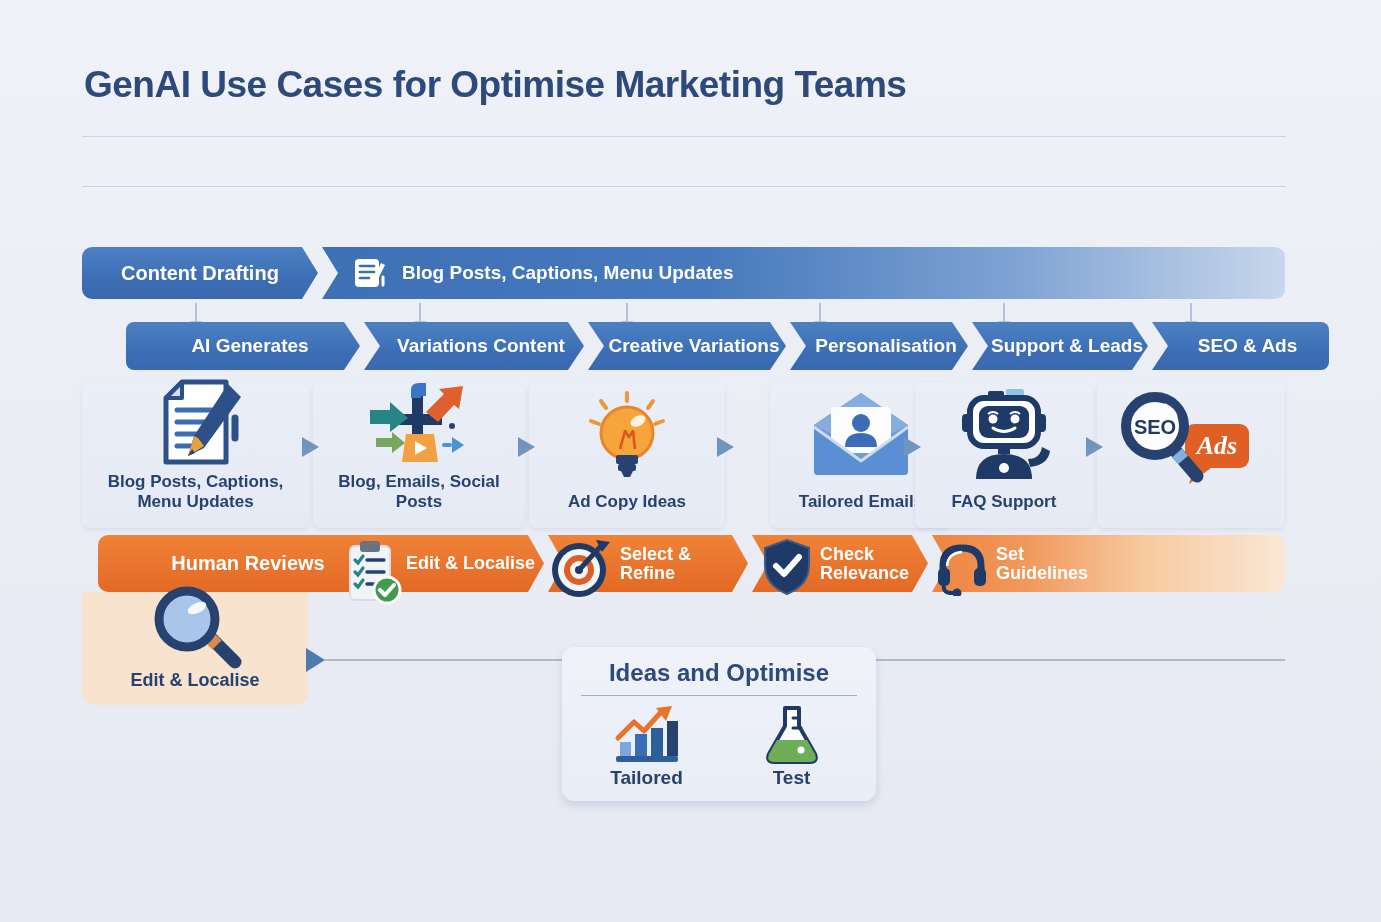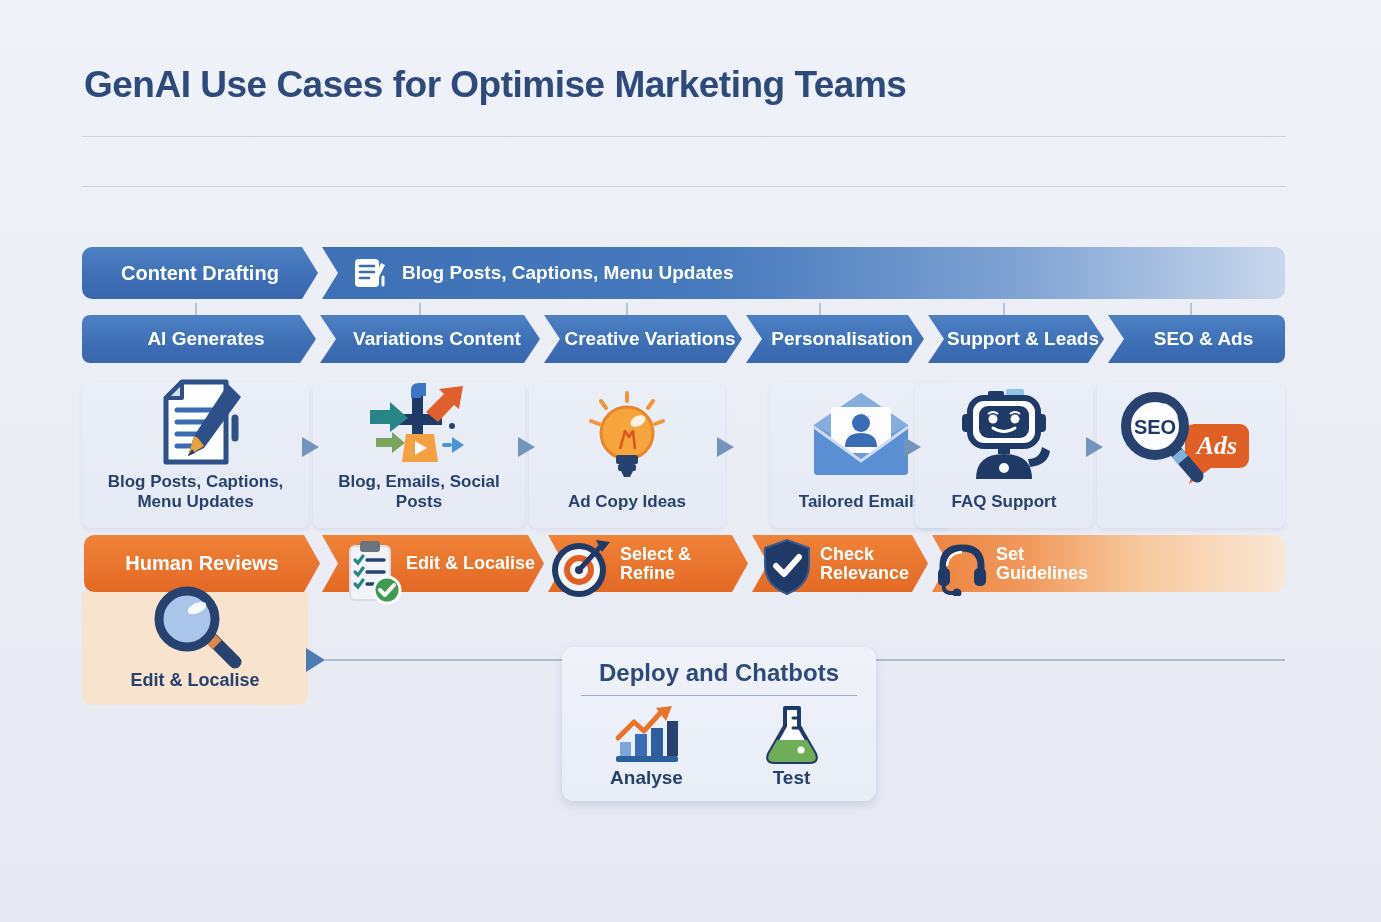--- a/index.html
+++ b/index.html
@@ -19,21 +19,21 @@
   .orange-seg{background:linear-gradient(180deg,#ef8338 0%,#e7702a 70%,#e26a24 100%);}
   
   .cd1{left:82px;top:247px;width:236px;height:52px;border-radius:10px 0 0 10px;
        justify-content:center;font-size:20px;}
   .cd2{left:322px;top:247px;width:963px;height:52px;border-radius:0 10px 10px 0;
        background:linear-gradient(90deg,#3e70b5 0%,#4679bd 40%,#7fa3d3 72%,#c8d7ec 100%);
        font-size:19px;padding-left:30px;box-sizing:border-box;gap:14px;}
   
   .down-arrow{position:absolute;top:303px;width:14px;height:28px;}
   
-  .hdr{top:315px;height:48px;justify-content:center;font-size:19px;padding-left:14px;box-sizing:border-box;}
+  .hdr{top:322px;height:48px;justify-content:center;font-size:19px;padding-left:14px;box-sizing:border-box;margin-left:44px;}
   
   .card{position:absolute;top:382px;height:146px;background:linear-gradient(180deg,#eaeef7,#e5eaf4);
         border-radius:8px;display:flex;flex-direction:column;align-items:center;
         justify-content:flex-end;box-shadow:0 2px 4px rgba(60,90,150,.10);}
   .card .icon-box{flex:1;display:flex;align-items:center;justify-content:center;width:100%;}
   .card .card-label{color:#27426e;font-weight:bold;font-size:17px;text-align:center;
         line-height:1.18;padding-bottom:16px;max-width:185px;}
   .gap-arrow{position:absolute;top:437px;width:0;height:0;
         border-left:17px solid #7394bd;border-top:10px solid transparent;
         border-bottom:10px solid transparent;z-index:5;}
@@ -251,21 +251,21 @@
     </div>
     <div class="card-label"></div>
   </div>
 
   <div class="gap-arrow" style="left:302px;"></div>
   <div class="gap-arrow" style="left:518px;"></div>
   <div class="gap-arrow" style="left:717px;"></div>
   <div class="gap-arrow" style="left:904px;"></div>
   <div class="gap-arrow" style="left:1086px;"></div>
 
-  <div class="seg orange-seg chev-right hr-band" style="left:84px;width:236px;border-radius:10px 0 0 10px;justify-content:center;font-size:20px;">
+  <div class="seg orange-seg chev-right hr-band" style="left:98px;width:236px;border-radius:10px 0 0 10px;justify-content:center;font-size:20px;padding-left:32px;">
     <span>Human Reviews</span>
   </div>
   <div class="seg orange-seg chev-both hr-band" style="left:322px;width:222px;"></div>
   <div class="seg orange-seg chev-both hr-band" style="left:548px;width:200px;"></div>
   <div class="seg orange-seg chev-both hr-band" style="left:752px;width:176px;"></div>
   <div class="seg chev-left hr-band" style="left:932px;width:353px;border-radius:0 12px 12px 0;background:linear-gradient(90deg,#ee8440 0%,#f19a5e 28%,#f7ca9f 60%,#f9e7d5 100%);"></div>
 
   <div class="hr-label" style="left:406px;width:132px;">Edit &amp; Localise</div>
   <div class="hr-label" style="left:820px;width:92px;">Check Relevance</div>
   <div class="hr-label" style="left:620px;width:130px;">Select &amp; Refine</div>
@@ -326,36 +326,36 @@
         <ellipse cx="60" cy="22" rx="10" ry="5" fill="#ffffff" opacity="0.9" transform="rotate(-25 60 22)"></ellipse>
       </svg>
     </div>
     <div class="card-label">Edit &amp; Localise</div>
   </div>
 
   <div class="flow-arrow"></div>
   <div class="flow-line"></div>
 
   <div class="deploy">
-    <div class="deploy-title">Deploy and Chatbots</div>
+    <div class="deploy-title">Ideas and Optimise</div>
     <div class="deploy-rule"></div>
     <div class="deploy-row">
       <div class="deploy-item">
         <div class="d-icon">
           <svg width="74" height="62" viewBox="0 0 74 62">
             <rect x="6" y="52" width="62" height="6" rx="2" fill="#2d5f9a"></rect>
             <rect x="10" y="38" width="11" height="14" fill="#7fa6dc"></rect>
             <rect x="25" y="30" width="12" height="22" fill="#3a6db6"></rect>
             <rect x="41" y="24" width="12" height="28" fill="#2d5f9a"></rect>
             <rect x="57" y="17" width="11" height="35" fill="#27426e"></rect>
             <path d="M8 34 L24 18 L34 27 L52 7" fill="none" stroke="#e8742c" stroke-width="5" stroke-linecap="round" stroke-linejoin="round"></path>
             <polygon points="46,4 62,2 56,17" fill="#e8742c"></polygon>
           </svg>
         </div>
-        <div class="d-label">Analyse</div>
+        <div class="d-label">Tailored</div>
       </div>
       <div class="deploy-item">
         <div class="d-icon">
           <svg width="58" height="62" viewBox="0 0 58 62">
             <path d="M22 4 H36 V22 L52 50 Q55 58 47 58 H11 Q3 58 6 50 L22 22 Z" fill="#ffffff" stroke="#1f3a66" stroke-width="4" stroke-linejoin="round"></path>
             <path d="M14 36 H44 L52 50 Q55 58 47 58 H11 Q3 58 6 50 Z" fill="#6fae58"></path>
             <circle cx="38" cy="46" r="3.5" fill="#ffffff"></circle>
             <line x1="30" y1="14" x2="36" y2="14" stroke="#1f3a66" stroke-width="3" stroke-linecap="round"></line>
             <line x1="30" y1="24" x2="38" y2="24" stroke="#1f3a66" stroke-width="3" stroke-linecap="round"></line>
           </svg>

